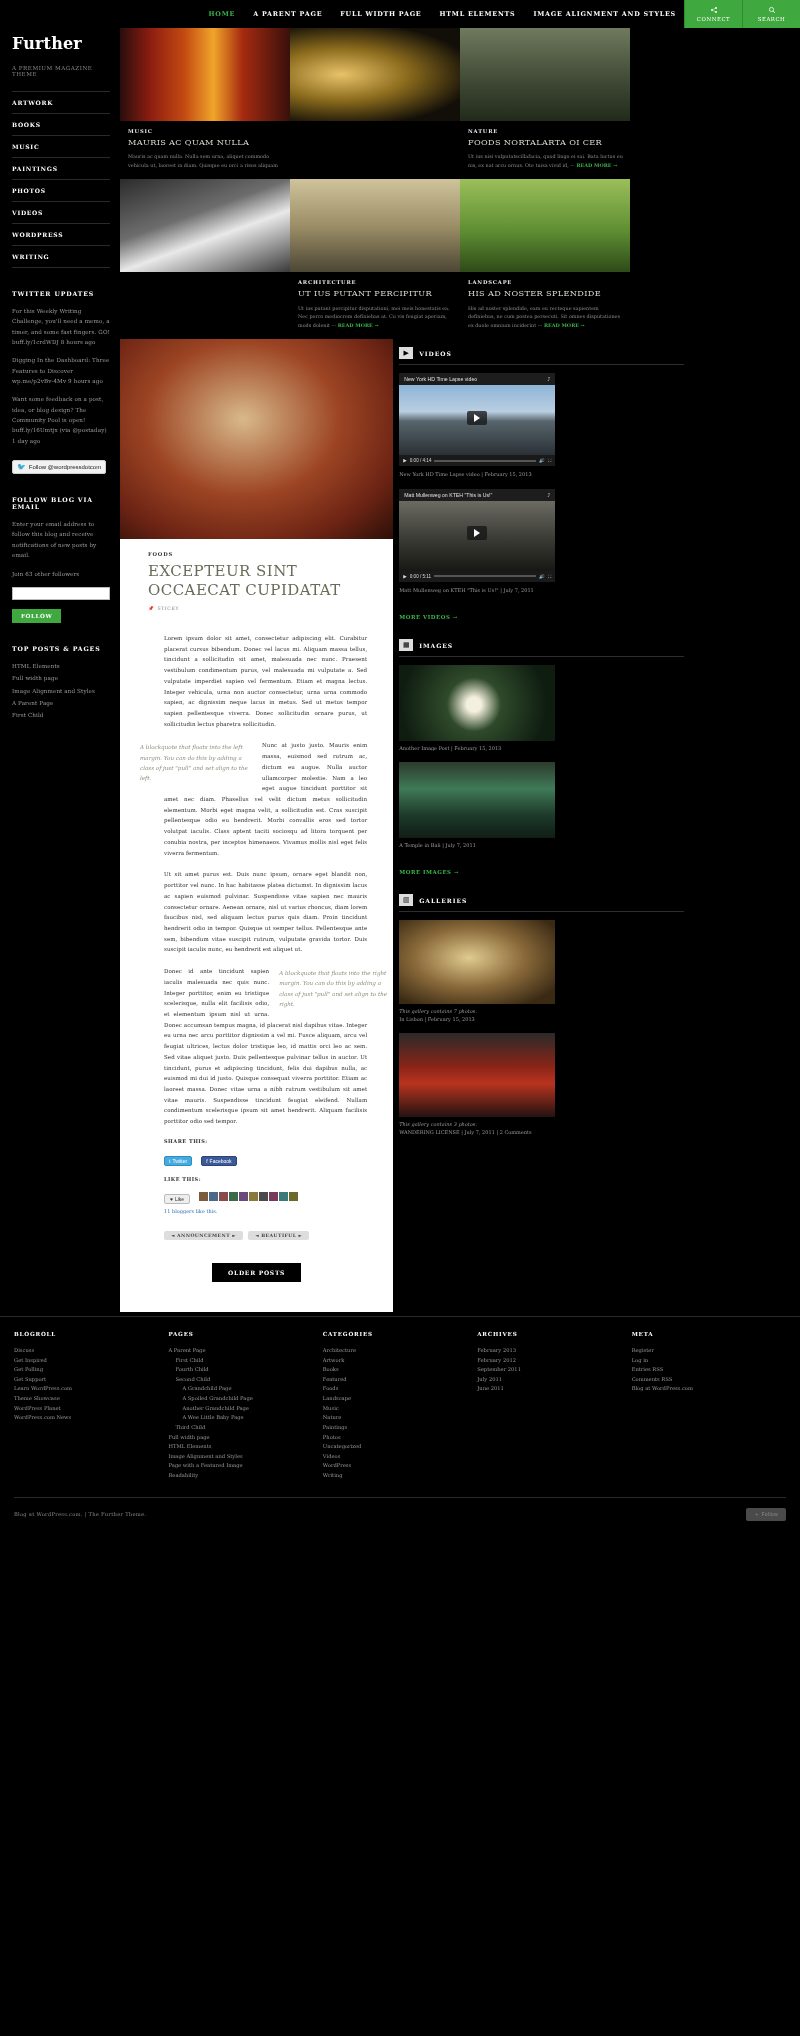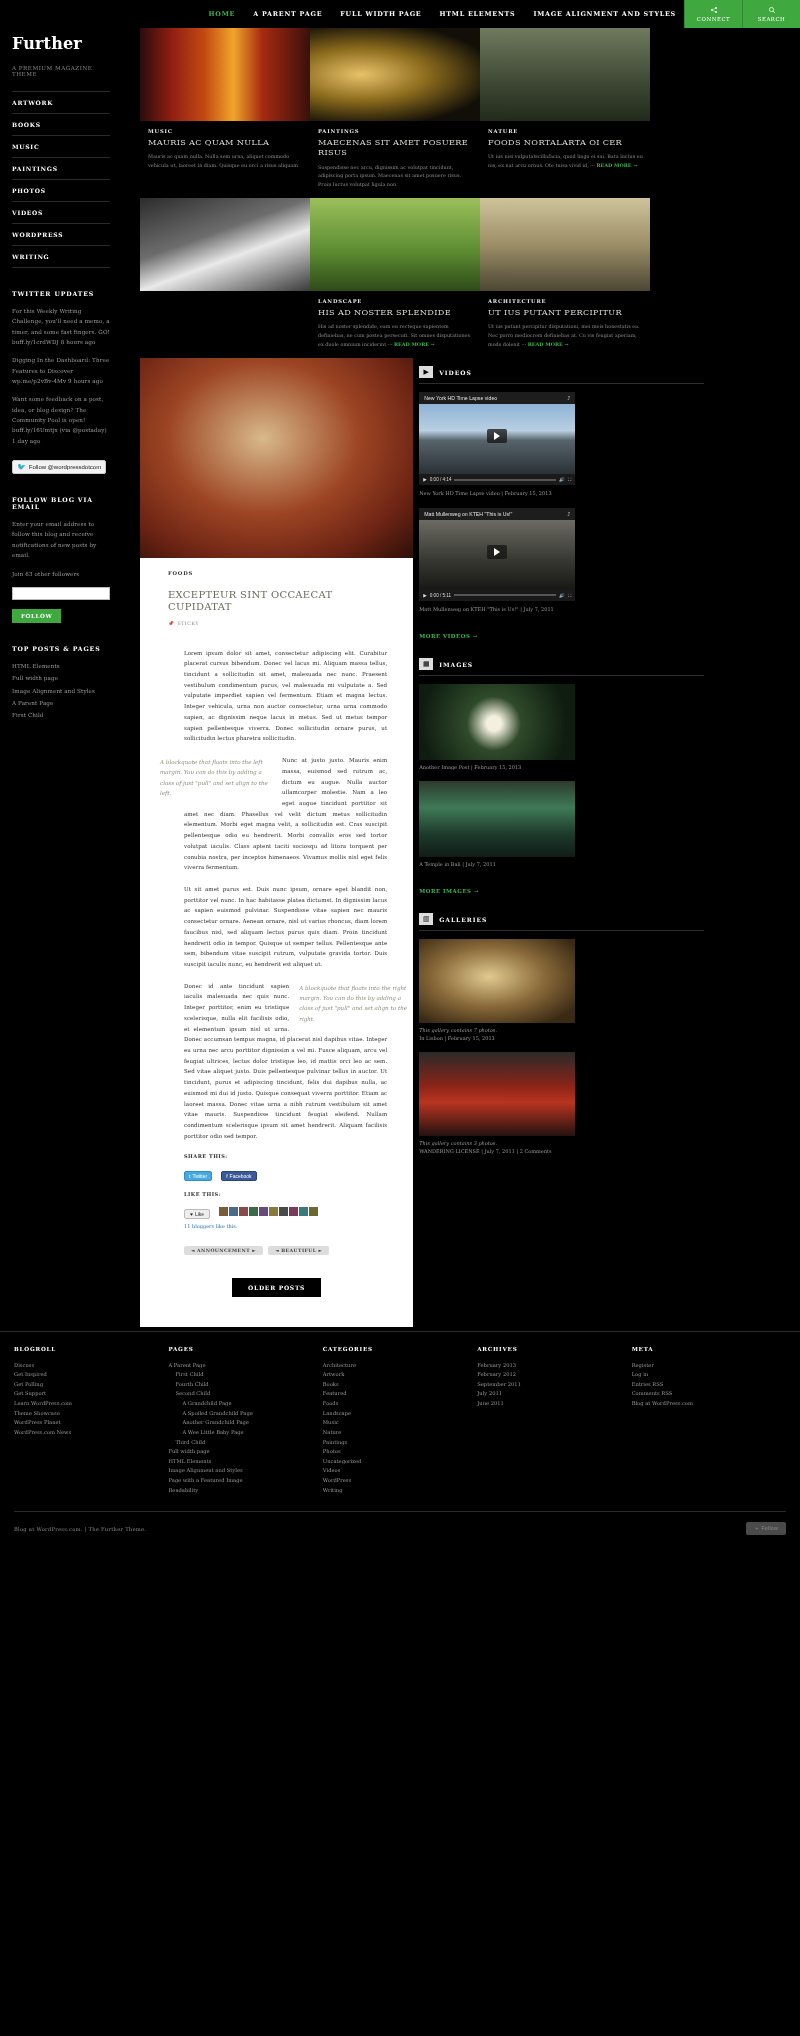--- a/index.html
+++ b/index.html
@@ -31,21 +31,21 @@
   #mainnav a.current { color: #39b54a; }
   .gbtn {
     width: 58px; background: #3fa83f; color: #fff;
     display: flex; flex-direction: column; align-items: center; justify-content: center;
     gap: 2px; font-size: 5.4px; letter-spacing: .1em;
     border-left: 1px solid #2e8a2e;
   }
   .gbtn svg { display: block; }
 
   
-  #layout { position: relative; padding-left: 20px; }
+  #layout { position: relative; }
   #leftcol {
     position: absolute; left: 0; top: 0; width: 120px;
     padding: 0 10px 0 12px;
   }
   #sitetitle {
     font-size: 16px; color: #fff; font-weight: bold;
     letter-spacing: .01em; margin-top: 6px;
   }
   #tagline { font-size: 5.6px; color: #8a8a8a; margin-top: 12px; letter-spacing: .09em; }
 
@@ -106,22 +106,22 @@
   
   #mainwrap { display: flex; background: #000; }
   #article {
     width: 330px; background: #fff; color: #222; position: relative;
     padding-bottom: 30px;
   }
   #hero { height: 200px; background-size: cover; background-position: center; }
   #titleblock { background: #fff; padding: 12px 26px 6px 28px; }
   #artcat { font-size: 5.2px; font-weight: bold; letter-spacing: .16em; color: #333; }
   #arttitle {
-    font-size: 10px; color: #6a6a58; letter-spacing: .03em;
-    line-height: 1.22; margin-top: 13px; font-weight: normal;
+    font-size: 15px; color: #6a6a58; letter-spacing: .03em;
+    line-height: 1.22; margin-top: 5px; font-weight: normal;
   }
   #stickyrow {
     display: flex; align-items: center; gap: 3px;
     font-size: 4.6px; letter-spacing: .14em; color: #888; margin-top: 7px;
   }
   #artbody { padding: 16px 26px 0 44px; }
   #artbody p {
     font-size: 5.5px; line-height: 1.95; color: #2b2b2b;
     text-align: justify; margin-bottom: 11px; letter-spacing: .01em;
   }
@@ -320,51 +320,46 @@
         <div class="fcell">
           <div class="fimg" style="background-image:linear-gradient(90deg,#2a0d0d,#8d1d10 18%,#c44a12 38%,#f0a52a 55%,#a62a10 72%,#39100c)"></div>
           <div class="fbody">
             <div class="fcat">MUSIC</div>
             <div class="ftitle">MAURIS AC QUAM NULLA</div>
             <div class="fexc">Mauris ac quam nulla. Nulla sem urna, aliquet commodo vehicula ut, laoreet in diam. Quisque eu orci a risus aliquam</div>
           </div>
         </div>
         <div class="fcell">
           <div class="fimg" style="background-image:radial-gradient(ellipse at 30% 50%,#e8c26a,#8a6a1c 40%,#120f08 80%),linear-gradient(120deg,#1a1408,#0a0804)"></div>
-          <div class="fbody">
-            <div class="fcat">PAINTINGS</div>
-            <div class="ftitle">MAECENAS SIT AMET POSUERE RISUS</div>
-            <div class="fexc">Suspendisse nec arcu, dignissim ac volutpat tincidunt, adipiscing porta ipsum. Maecenas sit amet posuere risus. Proin luctus volutpat ligula non</div>
-          </div>
         </div>
         <div class="fcell">
           <div class="fimg" style="background-image:linear-gradient(180deg,#6f7a5e,#3e4733 60%,#222a1b),radial-gradient(circle at 62% 36%,#fff 3%,transparent 4%)"></div>
           <div class="fbody">
             <div class="fcat">NATURE</div>
             <div class="ftitle">FOODS NORTALARTA OI CER</div>
             <div class="fexc">Ut ius nisi vulputatscillafacia, quod lingo ei sai. Bata luctus eu nis, ex nat arcu ornus. Ote tuisa vivid id, ··· <span class="more">READ MORE →</span></div>
           </div>
         </div>
         <div class="fcell">
           <div class="fimg" style="background-image:linear-gradient(160deg,#2c2c2c,#6d6d6d 40%,#e9e9e9 60%,#3a3a3a)"></div>
         </div>
         <div class="fcell">
+          <div class="fimg" style="background-image:linear-gradient(180deg,#cfc39c,#9c8f67 50%,#4c4634)"></div>
+          <div class="fbody">
+            <div class="fcat">ARCHITECTURE</div>
+            <div class="ftitle">UT IUS PUTANT PERCIPITUR</div>
+            <div class="fexc">Ut ius putant percipitur disputationi, mei meis honestatis ea. Nec porro mediocrem definiebas at. Cu vis feugiat aperiam, mods dolenit ··· <span class="more">READ MORE →</span></div>
+          </div>
+        </div>
+        <div class="fcell">
           <div class="fimg" style="background-image:linear-gradient(180deg,#9bbf5a,#5f8f33 55%,#2e4a18)"></div>
           <div class="fbody">
             <div class="fcat">LANDSCAPE</div>
             <div class="ftitle">HIS AD NOSTER SPLENDIDE</div>
             <div class="fexc">His ad noster splendide, eam eu recteque sapientem definiebas, ne cum postea persecuti. Sit omnes disputationes ex duole omnium inciderint ··· <span class="more">READ MORE →</span></div>
-          </div>
-        </div>
-        <div class="fcell">
-          <div class="fimg" style="background-image:linear-gradient(180deg,#cfc39c,#9c8f67 50%,#4c4634)"></div>
-          <div class="fbody">
-            <div class="fcat">ARCHITECTURE</div>
-            <div class="ftitle">UT IUS PUTANT PERCIPITUR</div>
-            <div class="fexc">Ut ius putant percipitur disputationi, mei meis honestatis ea. Nec porro mediocrem definiebas at. Cu vis feugiat aperiam, mods dolenit ··· <span class="more">READ MORE →</span></div>
           </div>
         </div>
       </section>
 
     <div id="mainwrap">
 
       <article id="article">
         <div id="hero" style="background-image: radial-gradient(at 45% 40%, rgb(216, 185, 138), rgb(157, 69, 36) 45%, rgb(109, 36, 20) 75%, rgb(44, 15, 8));"></div>
         <div id="titleblock">
           <div id="artcat">FOODS</div>

